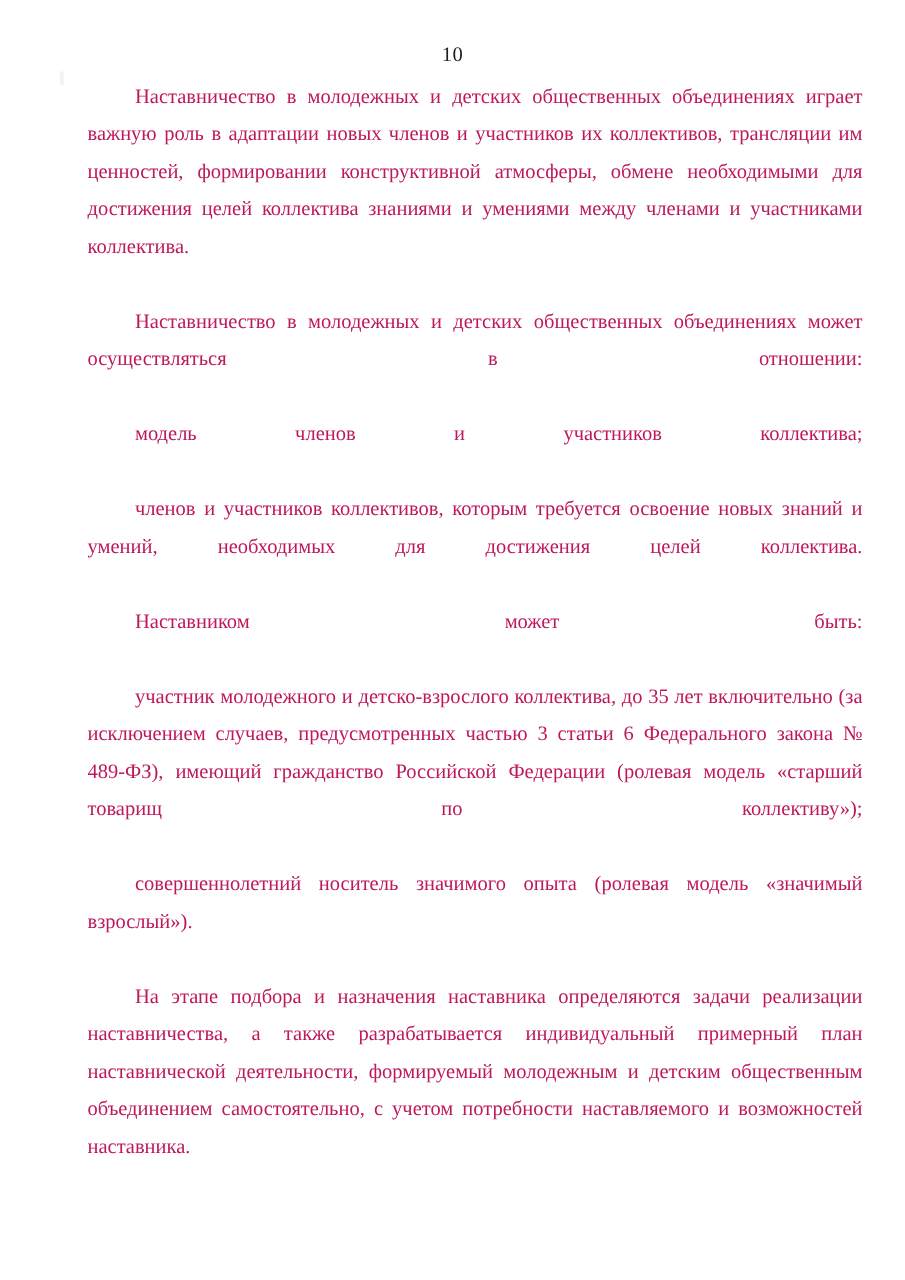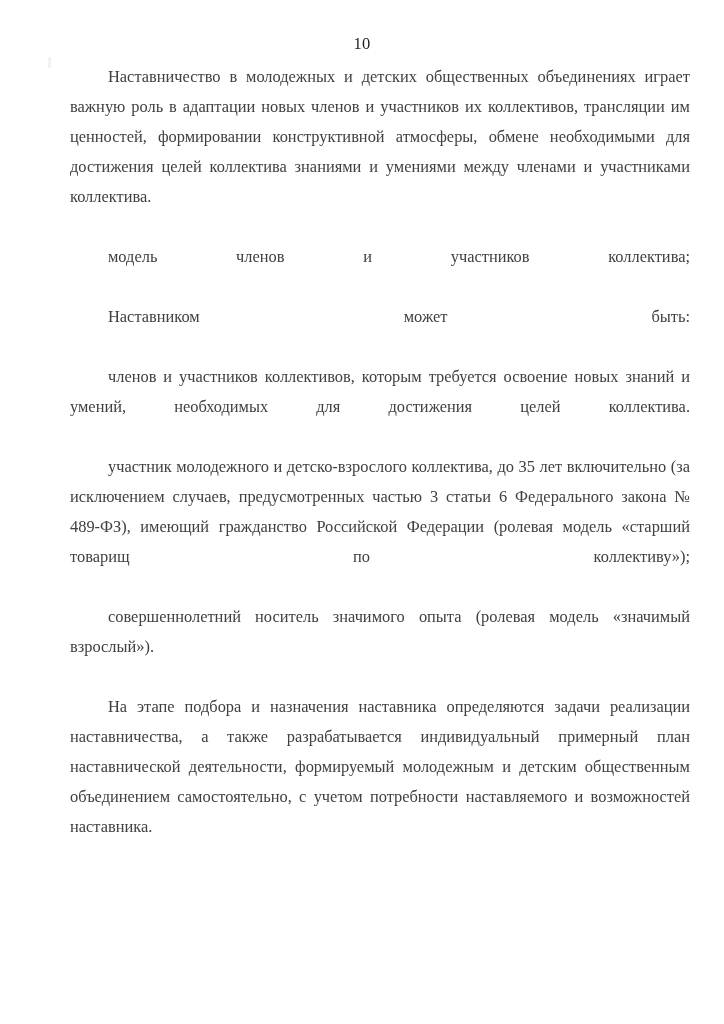--- a/index.html
+++ b/index.html
@@ -51,21 +51,21 @@
     width: 620px;
   }
 
   p.para {
     margin: 0;
     text-align: justify;
     text-justify: inter-word;
     text-indent: 38px;
     font-size: 16.4px;
     line-height: 30px;
-    color: #404040;
+    color: #be185d;
     hyphens: none;
     -webkit-hyphens: none;
     word-spacing: 0.1px;
     font-family: Liberation Serif, serif;
   }
 
   
   p.para::after {
     content: "";
     display: inline-block;
@@ -76,22 +76,23 @@
 <body>
 
 <div class="page">
 
   <div class="scan-speck"></div>
 
   <div class="page-number">10</div>
 
   <div class="body-text">
     <p class="para">Наставничество в молодежных и детских общественных объединениях играет важную роль в адаптации новых членов и участников их коллективов, трансляции им ценностей, формировании конструктивной атмосферы, обмене необходимыми для достижения целей коллектива знаниями и умениями между членами и участниками коллектива.</p>
+    <p class="para">Наставничество в молодежных и детских общественных объединениях может осуществляться в отношении:</p>
     <p class="para">модель членов и участников коллектива;</p>
+    <p class="para">членов и участников коллективов, которым требуется освоение новых знаний и умений, необходимых для достижения целей коллектива.</p>
     <p class="para">Наставником может быть:</p>
-    <p class="para">членов и участников коллективов, которым требуется освоение новых знаний и умений, необходимых для достижения целей коллектива.</p>
     <p class="para">участник молодежного и детско-взрослого коллектива, до 35 лет включительно (за исключением случаев, предусмотренных частью 3 статьи 6 Федерального закона № 489-ФЗ), имеющий гражданство Российской Федерации (ролевая модель «старший товарищ по коллективу»);</p>
     <p class="para">совершеннолетний носитель значимого опыта (ролевая модель «значимый взрослый»).</p>
     <p class="para">На этапе подбора и назначения наставника определяются задачи реализации наставничества, а также разрабатывается индивидуальный примерный план наставнической деятельности, формируемый молодежным и детским общественным объединением самостоятельно, с учетом потребности наставляемого и возможностей наставника.</p>
 
   </div>
 
 </div>
 
 </body></html>

